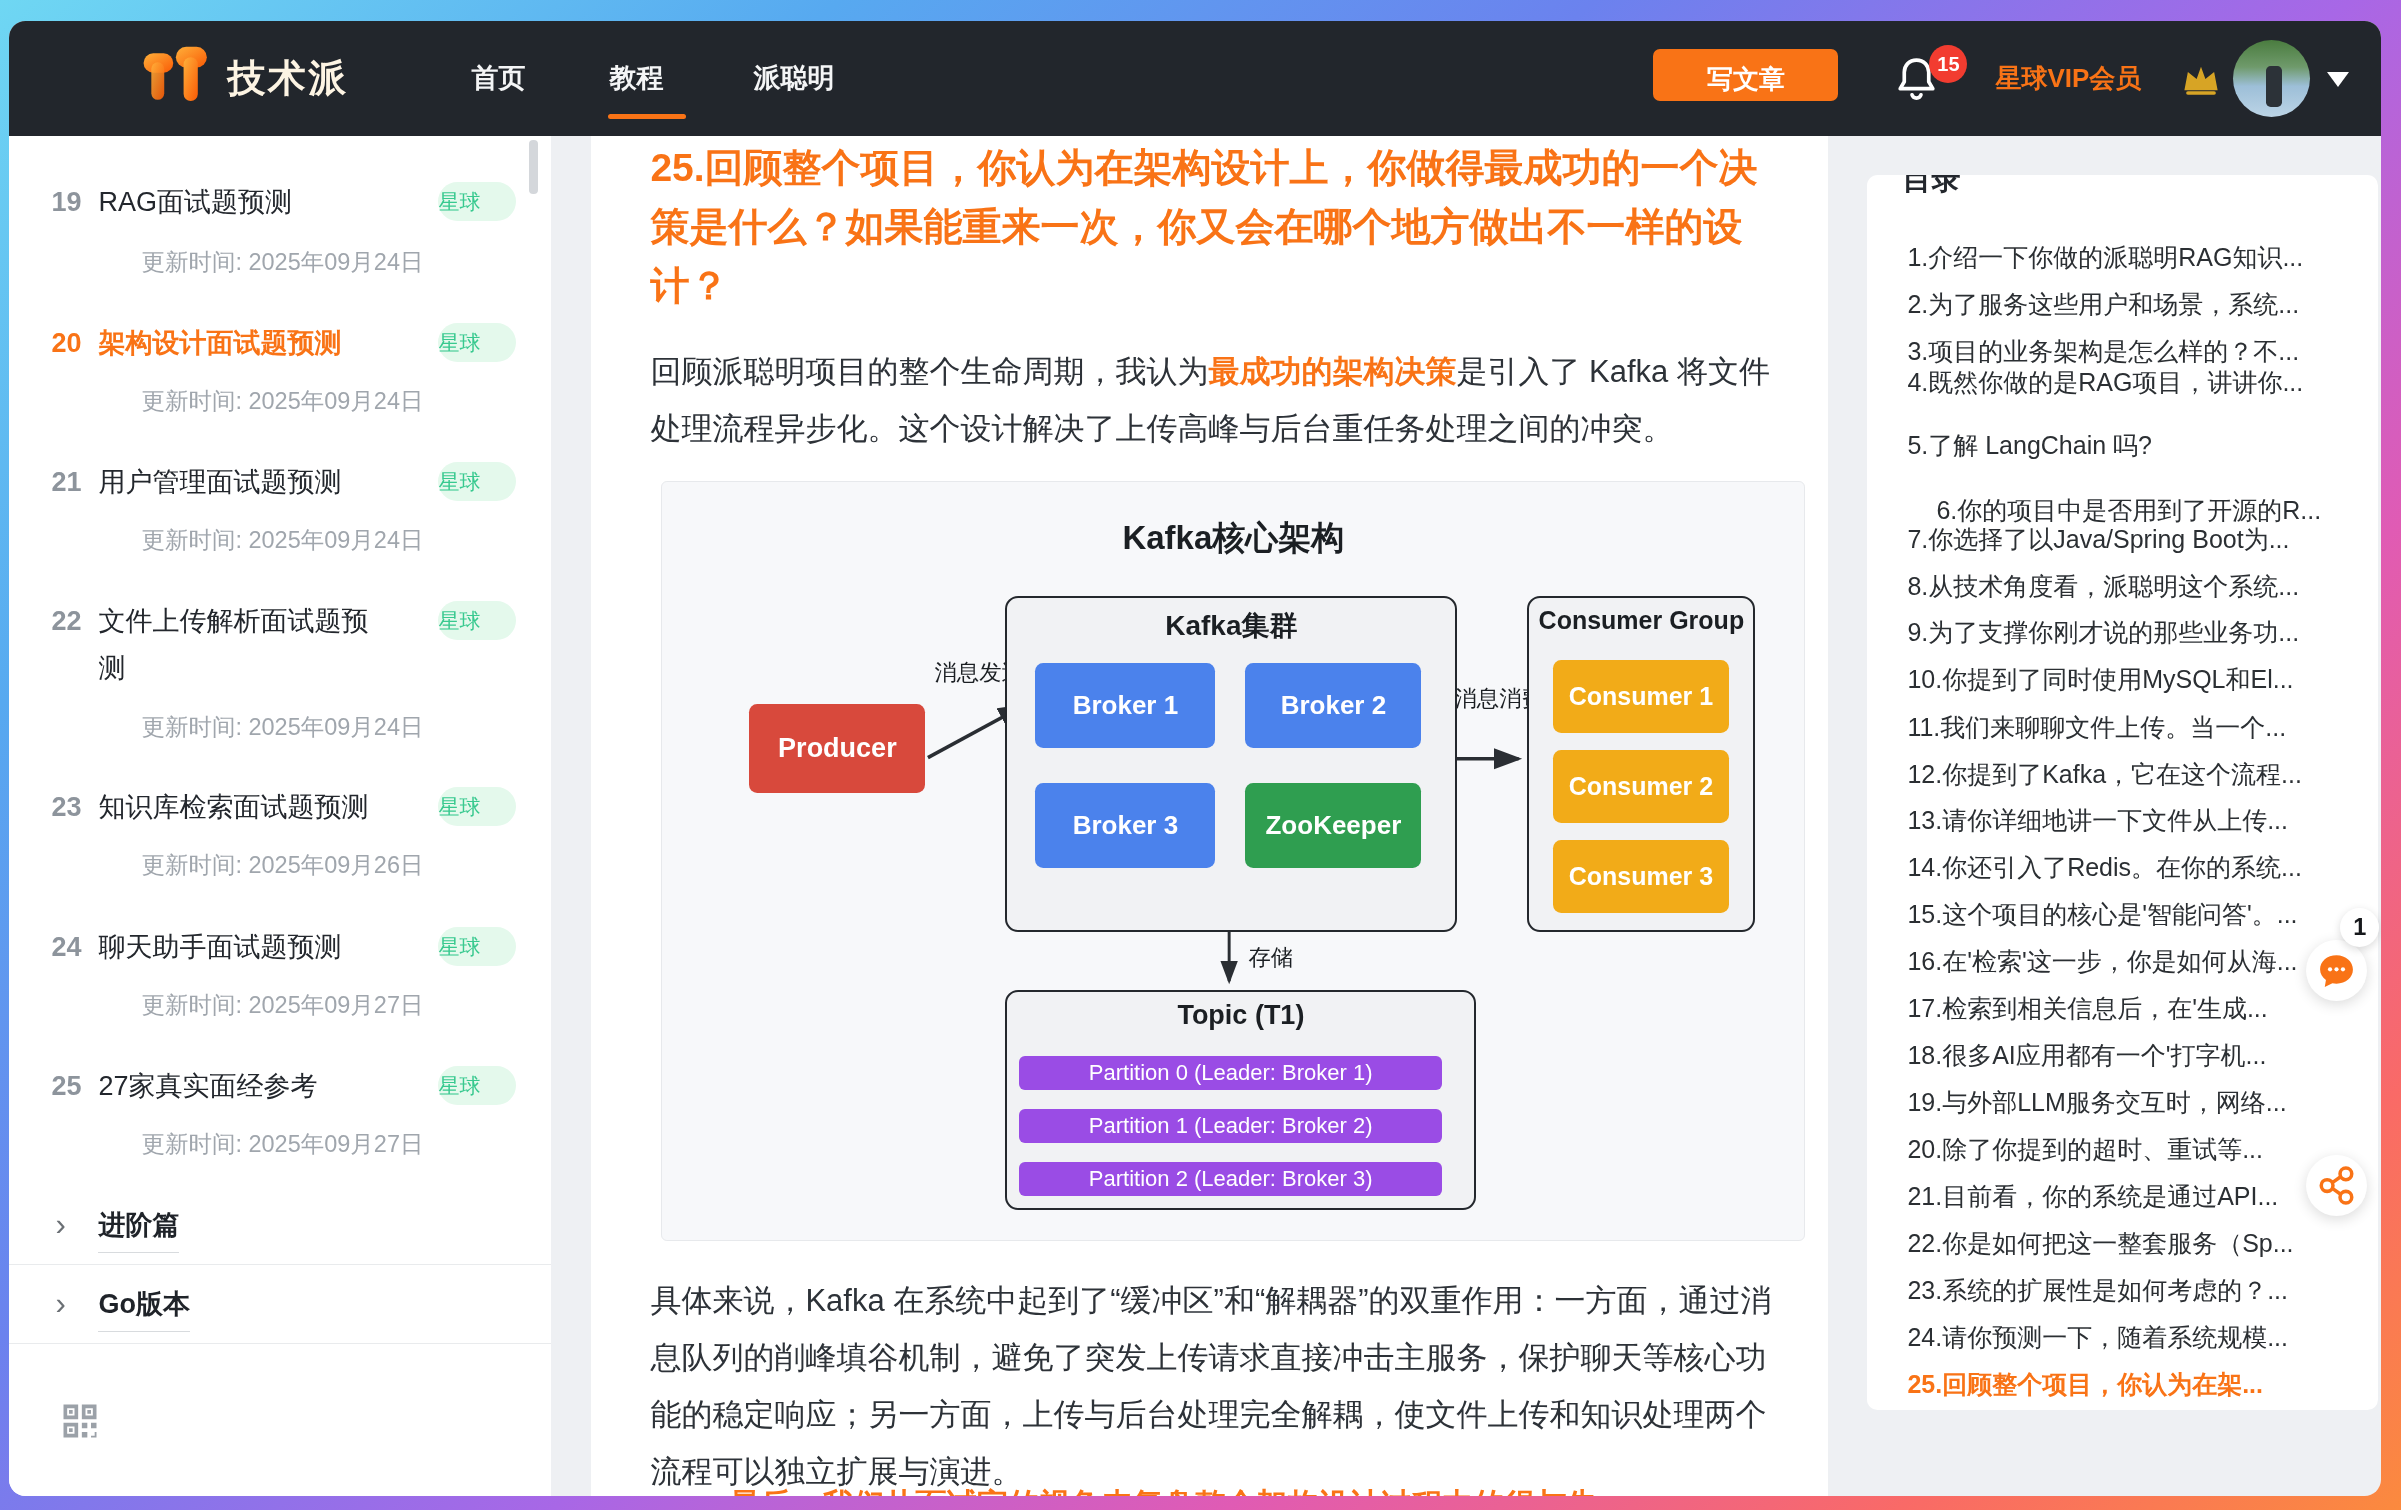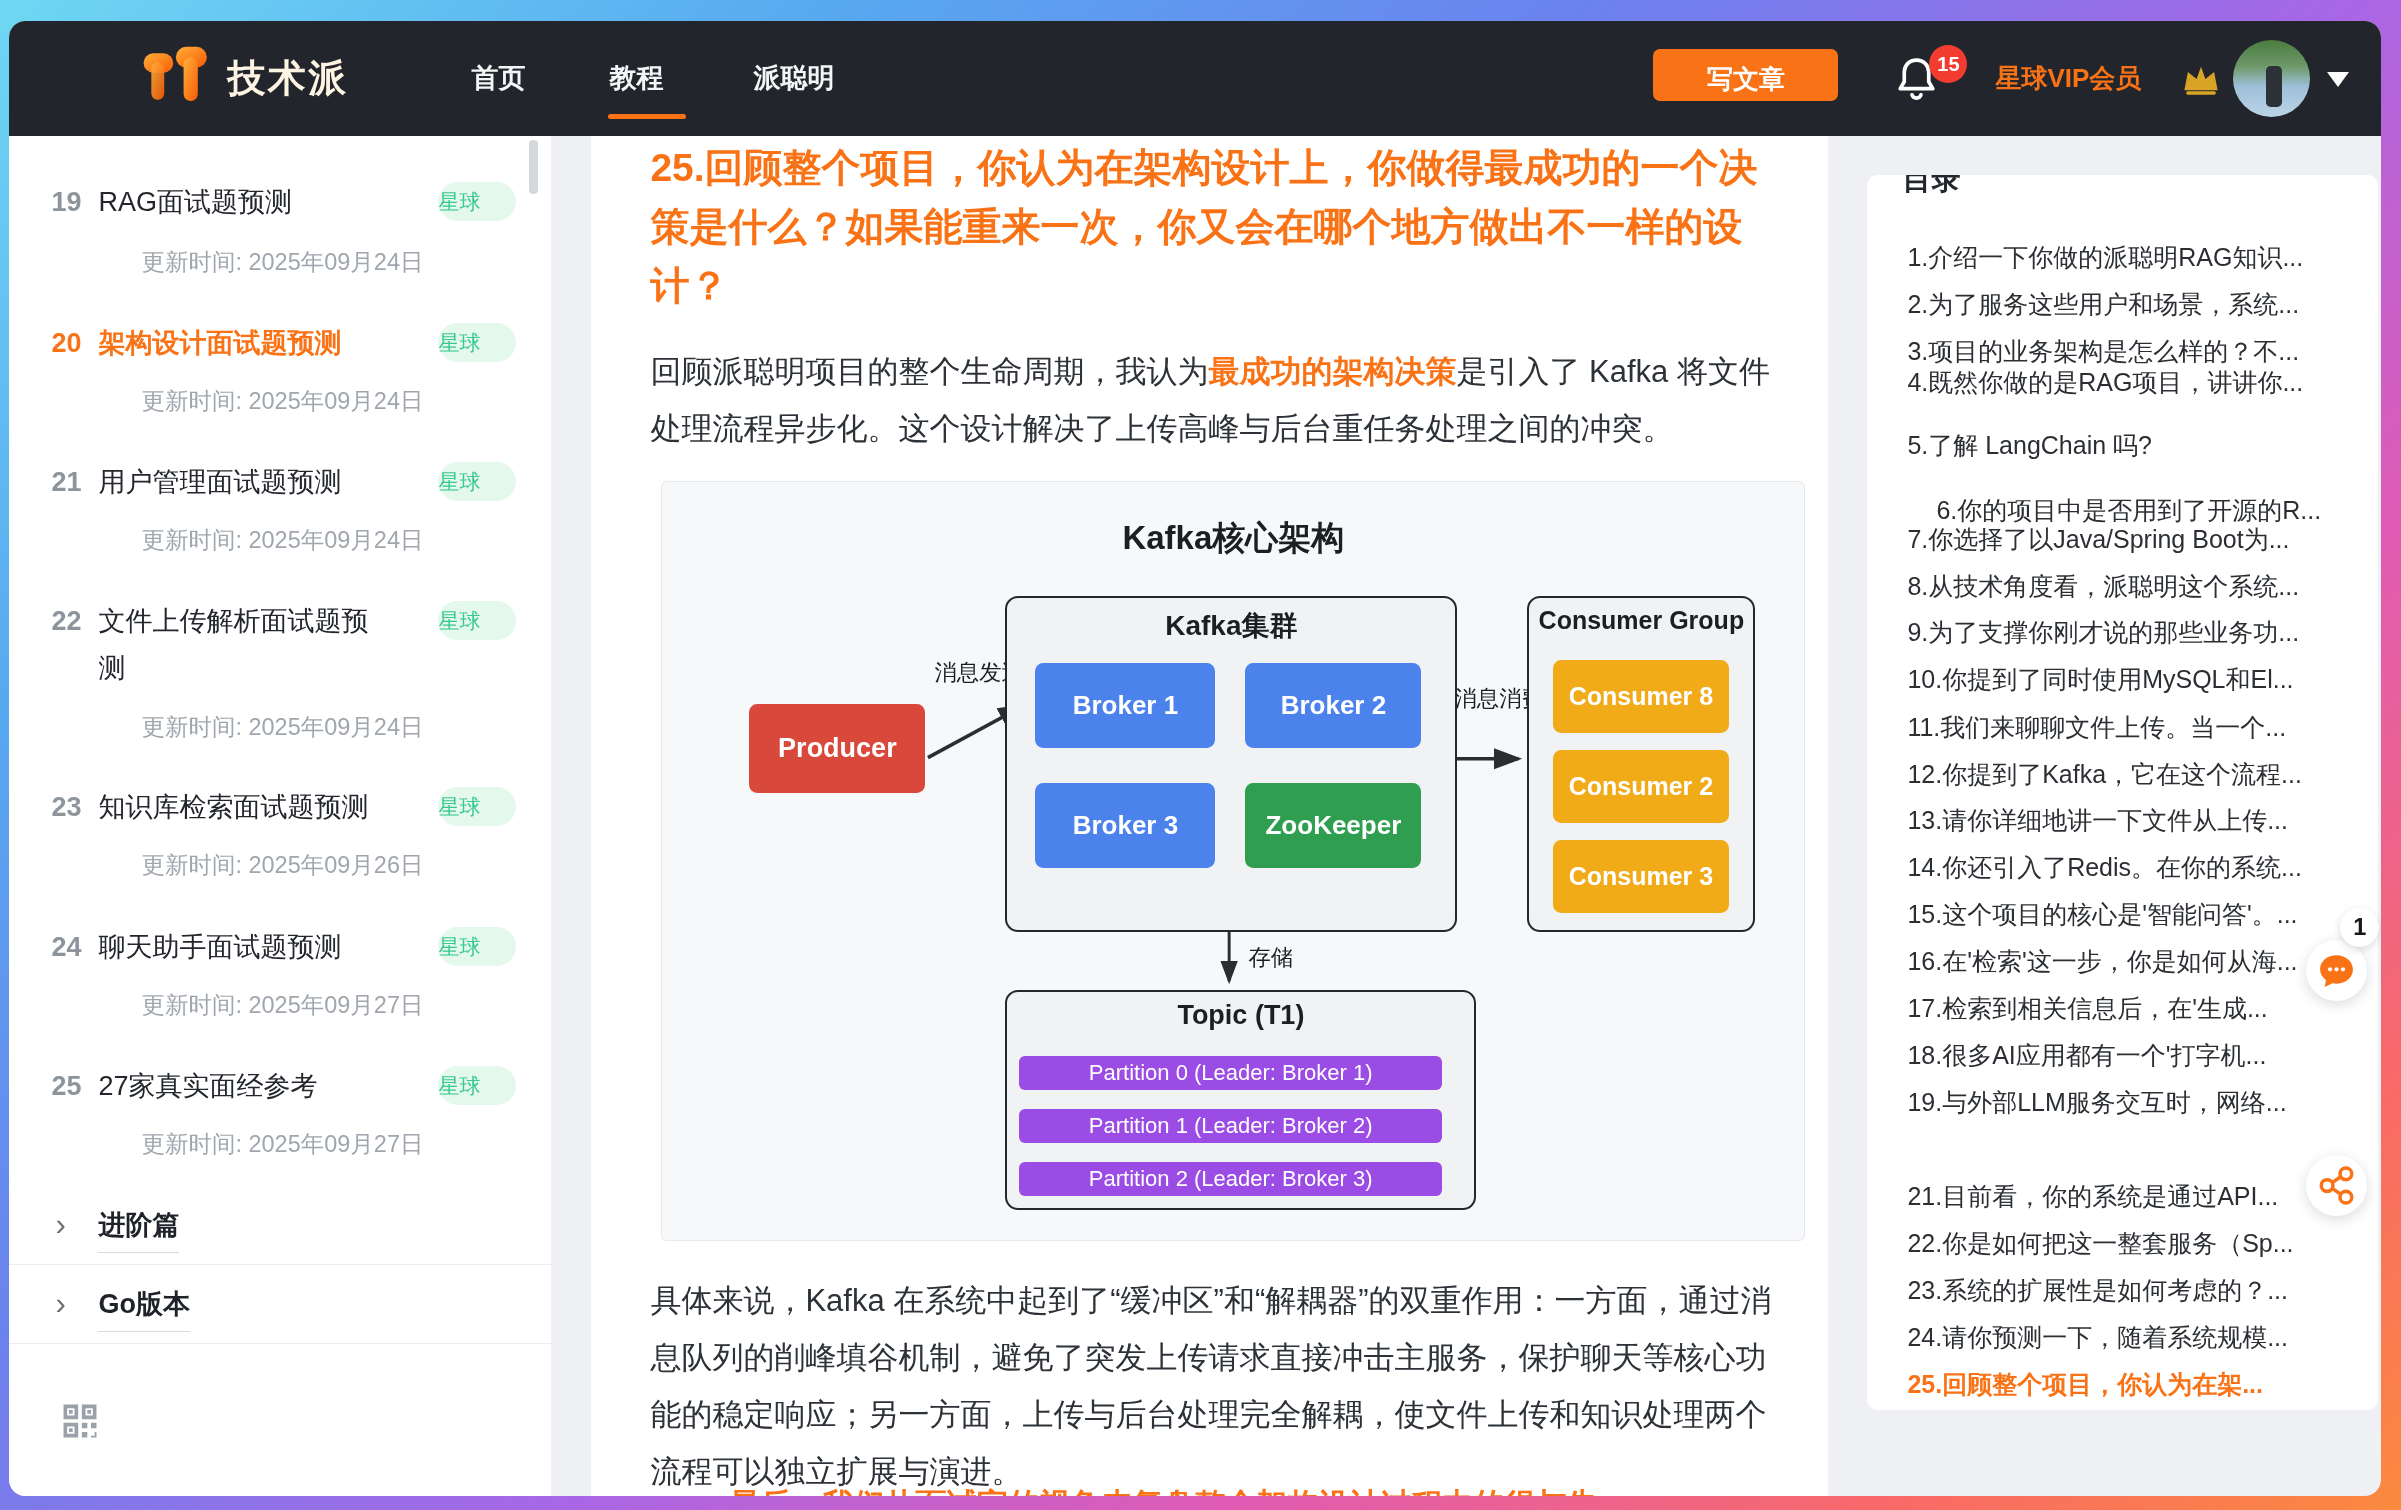--- a/index.html
+++ b/index.html
@@ -214,21 +214,21 @@
       <div class="dg-container" style="left:343px;top:114px;width:448px;height:332px;">
         <div class="dg-container-label" style="top:9.4px;font-size:28px;">Kafka集群</div>
         <div class="dg-node" style="left:28px;top:65px;width:180px;height:85px;background:#4b82ec;font-size:26px;line-height:85px;">Broker 1</div>
         <div class="dg-node" style="left:238px;top:65px;width:176px;height:85px;background:#4b82ec;font-size:26px;line-height:85px;">Broker 2</div>
         <div class="dg-node" style="left:28px;top:185px;width:180px;height:85px;background:#4b82ec;font-size:26px;line-height:85px;">Broker 3</div>
         <div class="dg-node" style="left:238px;top:185px;width:176px;height:85px;background:#2f9e50;font-size:26px;line-height:85px;">ZooKeeper</div>
       </div>
 
       <div class="dg-container" style="left:865px;top:114px;width:224px;height:332px;">
         <div class="dg-container-label" style="top:8.2px;font-size:25px;">Consumer Group</div>
-        <div class="dg-node" style="left:23.5px;top:62px;width:176px;height:73px;background:#f2ab18;font-size:25px;line-height:73px;">Consumer 8</div>
+        <div class="dg-node" style="left:23.5px;top:62px;width:176px;height:73px;background:#f2ab18;font-size:25px;line-height:73px;">Consumer 1</div>
         <div class="dg-node" style="left:23.5px;top:152px;width:176px;height:73px;background:#f2ab18;font-size:25px;line-height:73px;">Consumer 2</div>
         <div class="dg-node" style="left:23.5px;top:242px;width:176px;height:73px;background:#f2ab18;font-size:25px;line-height:73px;">Consumer 3</div>
       </div>
 
       <div class="dg-container" style="left:343px;top:508px;width:448px;height:216px;padding-left:19px;">
         <div class="dg-container-label" style="top:8.2px;font-size:27px;">Topic (T1)</div>
         <div class="dg-part" style="left:11.8px;top:64px;">Partition 0 (Leader: Broker 1)</div>
         <div class="dg-part" style="left:11.8px;top:117px;">Partition 1 (Leader: Broker 2)</div>
         <div class="dg-part" style="left:11.8px;top:170px;">Partition 2 (Leader: Broker 3)</div>
       </div>
@@ -252,20 +252,21 @@
     <div class="toc-item" style="top:481px;">10.你提到了同时使用MySQL和El...</div>
     <div class="toc-item" style="top:529px;">11.我们来聊聊文件上传。当一个...</div>
     <div class="toc-item" style="top:576px;">12.你提到了Kafka，它在这个流程...</div>
     <div class="toc-item" style="top:622px;">13.请你详细地讲一下文件从上传...</div>
     <div class="toc-item" style="top:669px;">14.你还引入了Redis。在你的系统...</div>
     <div class="toc-item" style="top:716px;">15.这个项目的核心是'智能问答'。...</div>
     <div class="toc-item" style="top:763px;">16.在'检索'这一步，你是如何从海...</div>
     <div class="toc-item" style="top:810px;">17.检索到相关信息后，在'生成...</div>
     <div class="toc-item" style="top:857px;">18.很多AI应用都有一个'打字机...</div>
     <div class="toc-item" style="top:904px;">19.与外部LLM服务交互时，网络...</div>
+    <div class="toc-item" style="top:951px;">20.除了你提到的超时、重试等...</div>
     <div class="toc-item" style="top:998px;">21.目前看，你的系统是通过API...</div>
     <div class="toc-item" style="top:1045px;">22.你是如何把这一整套服务（Sp...</div>
     <div class="toc-item" style="top:1092px;">23.系统的扩展性是如何考虑的？...</div>
     <div class="toc-item" style="top:1139px;">24.请你预测一下，随着系统规模...</div>
     <div class="toc-item active" style="top:1186px;">
       <span>25.回顾整个项目，你认为在架...</span>
     </div>
   </div>
 
   <div class="float-btn" style="left:2297px;top:919px;z-index:5;">

